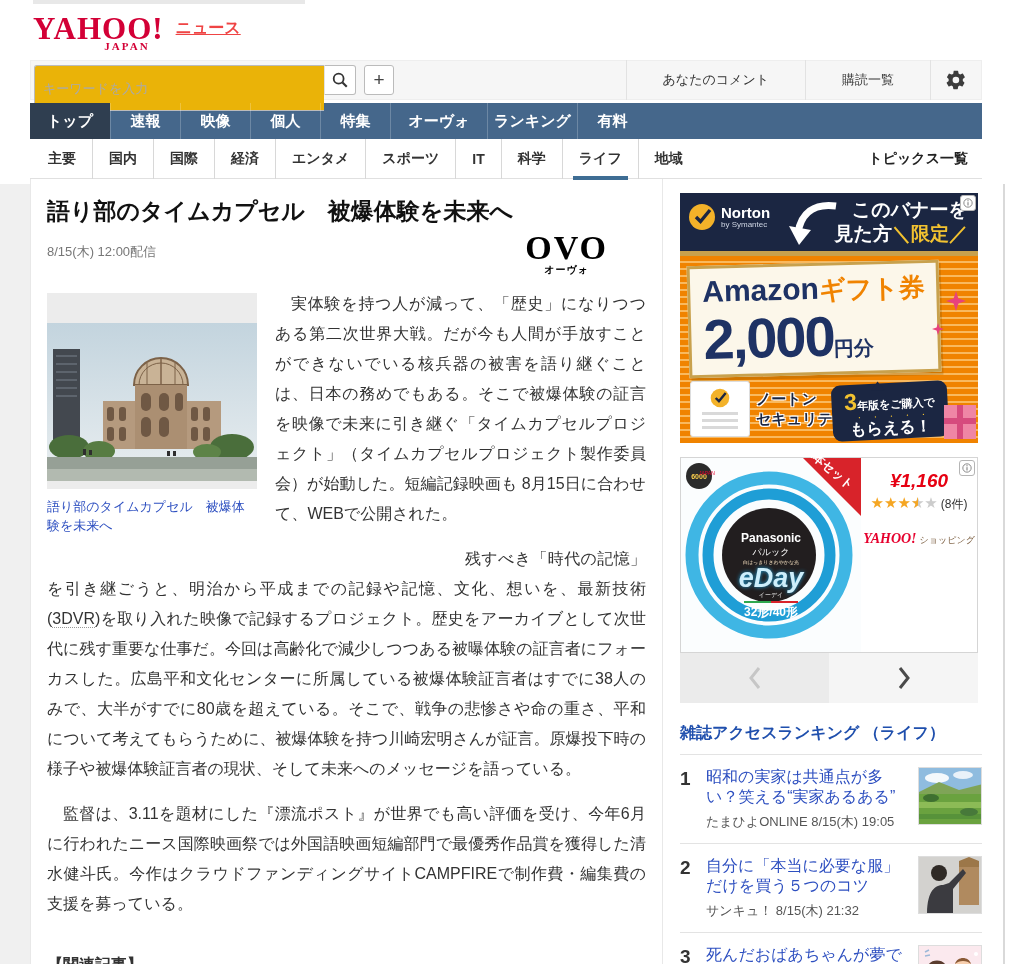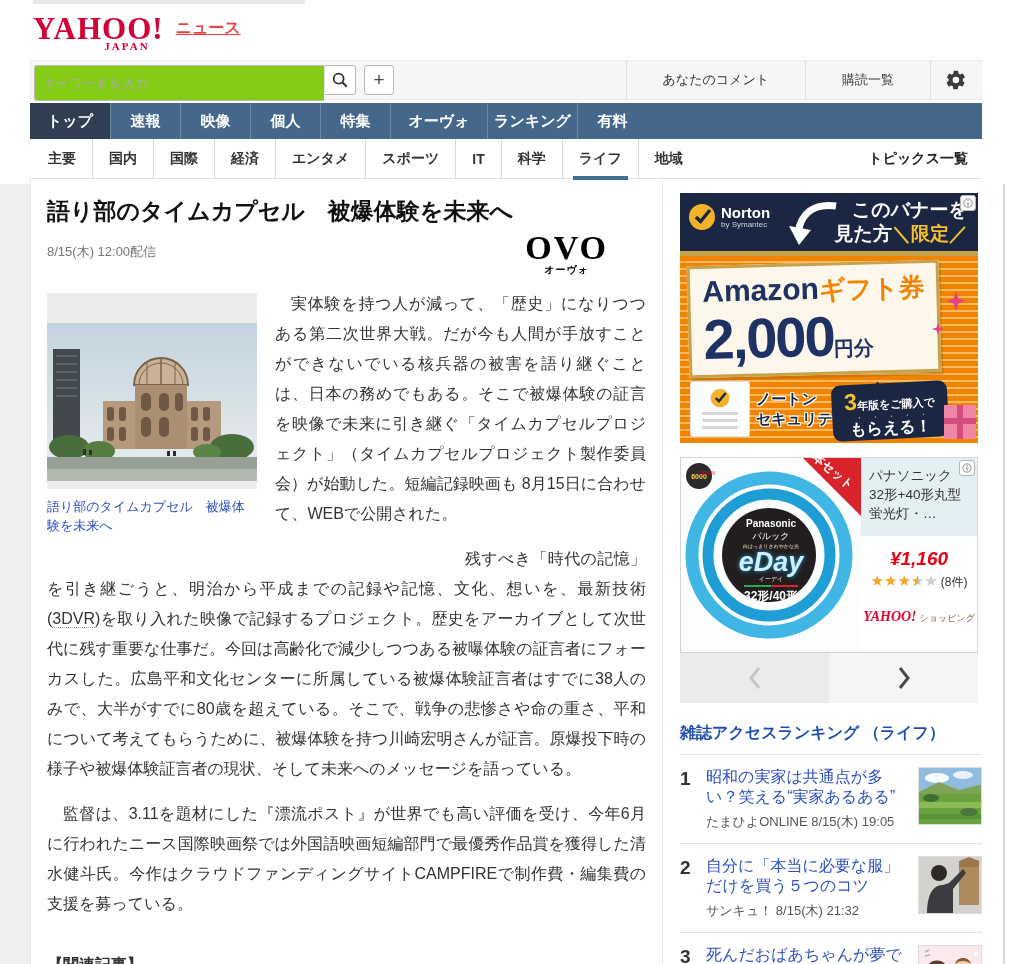--- a/index.html
+++ b/index.html
@@ -12,21 +12,21 @@
 
   
   .logo-row { padding:14px 0 0 33px; height:60px; display:flex; align-items:flex-start; }
   .yj-logo { position:relative; cursor:pointer; }
   .yj-yahoo { font-family:"Liberation Serif","DejaVu Serif",serif; font-weight:bold; font-size:31px; color:#d30036; letter-spacing:1px; line-height:30px;}
   .yj-japan { position:absolute; right:14px; top:26px; font-family:"Liberation Serif","DejaVu Serif",serif; font-weight:bold; font-size:11px; color:#d30036; letter-spacing:2px;}
   .yj-service { font-size:16px; font-weight:bold; color:#ef4444; margin:4px 0 0 12px;text-decoration:underline; }
 
   .search-row { margin-left:30px; width:952px; height:40px; background:#f6f6f6; display:flex; align-items:center; border:1px solid #eee; }
   .search-box { display:flex; margin-left:3px; height:30px; }
-  .search-input { width:290px; height:36px; border:1px solid #bbb; border-right:none; border-radius:3px 0 0 3px; background:#84cc16; padding:0 8px; font-size:13px; color:#333; outline:none; }
+  .search-input { width:290px; height:46px; border:1px solid #bbb; border-right:none; border-radius:3px 0 0 3px; background:#eab308; padding:0 8px; font-size:13px; color:#333; outline:none; }
   .search-input::placeholder { color:#aaa; }
   .search-btn { width:32px; height:30px; background:#fff; border:1px solid #bbb; border-left:1px solid #e2e2e2; border-radius:0 3px 3px 0; display:flex; align-items:center; justify-content:center; cursor:pointer; }
   .plus-btn { width:30px; height:30px; margin-left:8px; background:#fff; border:1px solid #bbb; border-radius:3px; font-size:19px; color:#444; display:flex; align-items:center; justify-content:center; cursor:pointer; }
   .hdr-right { margin-left:auto; display:flex; height:40px; }
   .hdr-cell { display:flex; align-items:center; padding:0 36px; font-size:13px; color:#333; border-left:1px solid #e2e2e2; cursor:pointer; }
   .hdr-cell.gear { padding:0 14px; }
 
   
   .nav { margin:3px 0 0 30px; width:952px; height:36px; background:#45678b; display:flex; }
   .nav-tab { height:36px; display:flex; align-items:center; justify-content:center; color:#fff; font-size:15px; font-weight:bold; border-left:1px solid rgba(255,255,255,.22); cursor:pointer; }
@@ -104,21 +104,21 @@
   .gift { position:absolute; right:2px; top:212px; width:32px; height:34px; background:#ef86a5; }
   .gift::before { content:""; position:absolute; left:13px; top:0; width:6px; height:34px; background:#d64b7d; }
   .gift::after { content:""; position:absolute; left:0; top:13px; width:32px; height:6px; background:#d64b7d; }
   .info-badge { position:absolute; right:2px; top:2px; width:16px; height:16px; background:#fff; border:1px solid #b5b5b5; border-radius:3px; display:flex; align-items:center; justify-content:center; z-index:5; cursor:pointer; }
 
   
   .ad-pana { position:relative; width:298px; margin-top:14px; }
   .pana-card { position:relative; width:298px; height:196px; background:#fff; border:1px solid #d5d5d5; display:flex; cursor:pointer; }
   .pana-img { position:relative; width:180px; height:194px; background:#fdfdfd; }
   .pi-center { position:absolute; left:43px; top:50px; width:94px; height:94px; text-align:center; color:#fff; }
-  .pi-brand { font-size:10px; font-weight:bold; margin-top:10px; }
+  .pi-brand { font-size:12px; font-weight:bold; margin-top:23px; }
   .pi-palook { font-size:9px; margin-top:1px; }
   .pi-tag { font-size:5px; color:#ffe9c8; }
   .pi-eday { font-size:27px; font-weight:bold; font-style:italic; color:#cdeefb; line-height:26px; text-shadow:0 0 4px #1f9ed6; }
   .pi-eday-sub { font-size:6px; color:#eee; }
   .pi-size { font-size:12px; font-weight:bold; border-top:2px solid; border-image:linear-gradient(90deg,#2fa84f 50%,#d8232a 50%) 1; display:inline-block; padding-top:1px; margin-top:1px; }
   .ribbon-txt { position:absolute; right:2px; top:6px; transform:rotate(40deg); color:#fff; font-weight:bold; font-size:12px; text-align:center; line-height:10px; }
   .badge6000 { position:absolute; left:5px; top:5px; width:26px; height:26px; border-radius:50%; background:#2b2b2b; color:#ffd34e; font-size:7px; font-weight:bold; display:flex; align-items:center; justify-content:center; }
   .pana-right { flex:1; display:flex; flex-direction:column; }
   .pana-title { background:#e3eef5; padding:8px 8px; font-size:13.5px; line-height:19px; color:#333; height:78px; }
   .pana-price { color:#e60012; font-weight:bold; font-size:19px; text-align:center; margin-top:12px;font-style:italic; }
@@ -375,21 +375,20 @@
             <div class="pi-palook">パルック</div>
             <div class="pi-tag">白はっきりさわやかな光</div>
             <div class="pi-eday">eDay</div>
             <div class="pi-eday-sub">イーデイ</div>
             <div class="pi-size">32形/40形</div>
           </div>
           <div class="ribbon-txt">2本セット</div>
           <div class="badge6000">6000</div>
         </div>
         <div class="pana-right">
-          <div class="pana-title">パナソニック 32形+40形丸型蛍光灯・…</div>
           <div class="pana-price">¥1,160</div>
           <div class="pana-stars">
             <span class="star-full">★</span><span class="star-full">★</span><span class="star-full">★</span><span class="star-half">★<i>★</i></span><span class="star-empty">★</span><span class="review-count">(8件)</span>
           </div>
           <div class="shop-logo">
             <span class="shop-yahoo">YAHOO!</span><span class="shop-japan">JAPAN</span><span class="shop-sub">ショッピング</span>
           </div>
         </div>
         <div class="info-badge">
           <svg width="10" height="10" viewBox="0 0 12 12">

